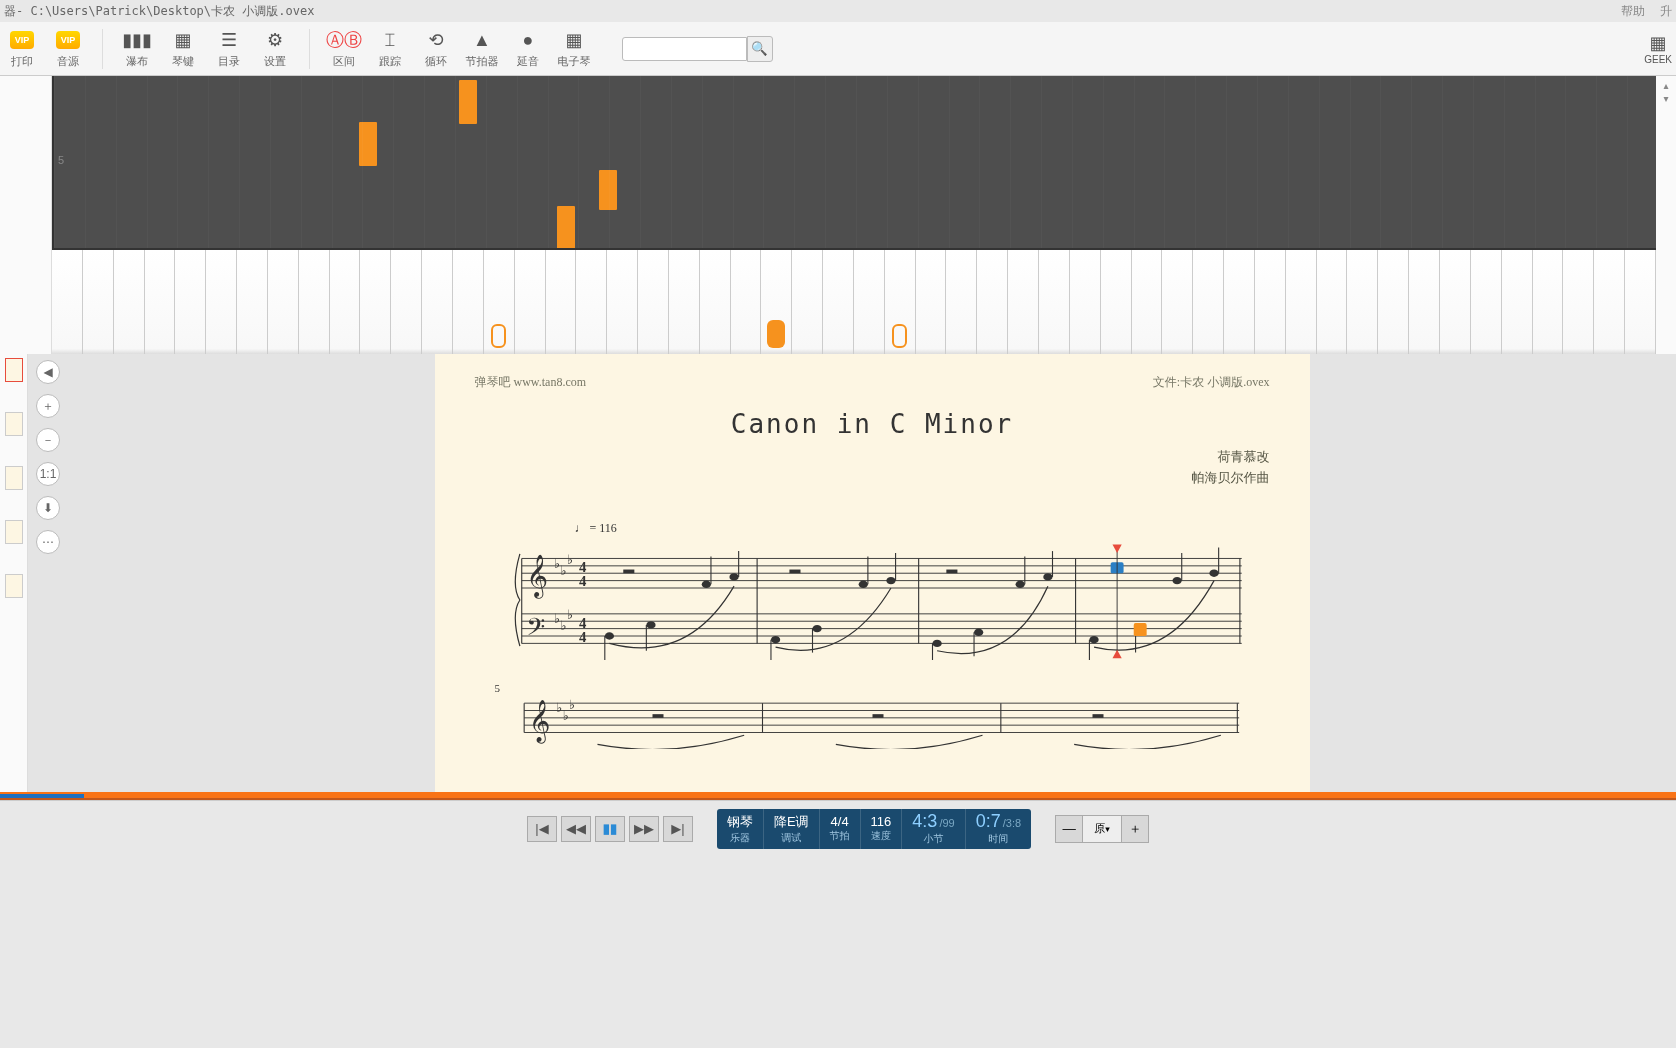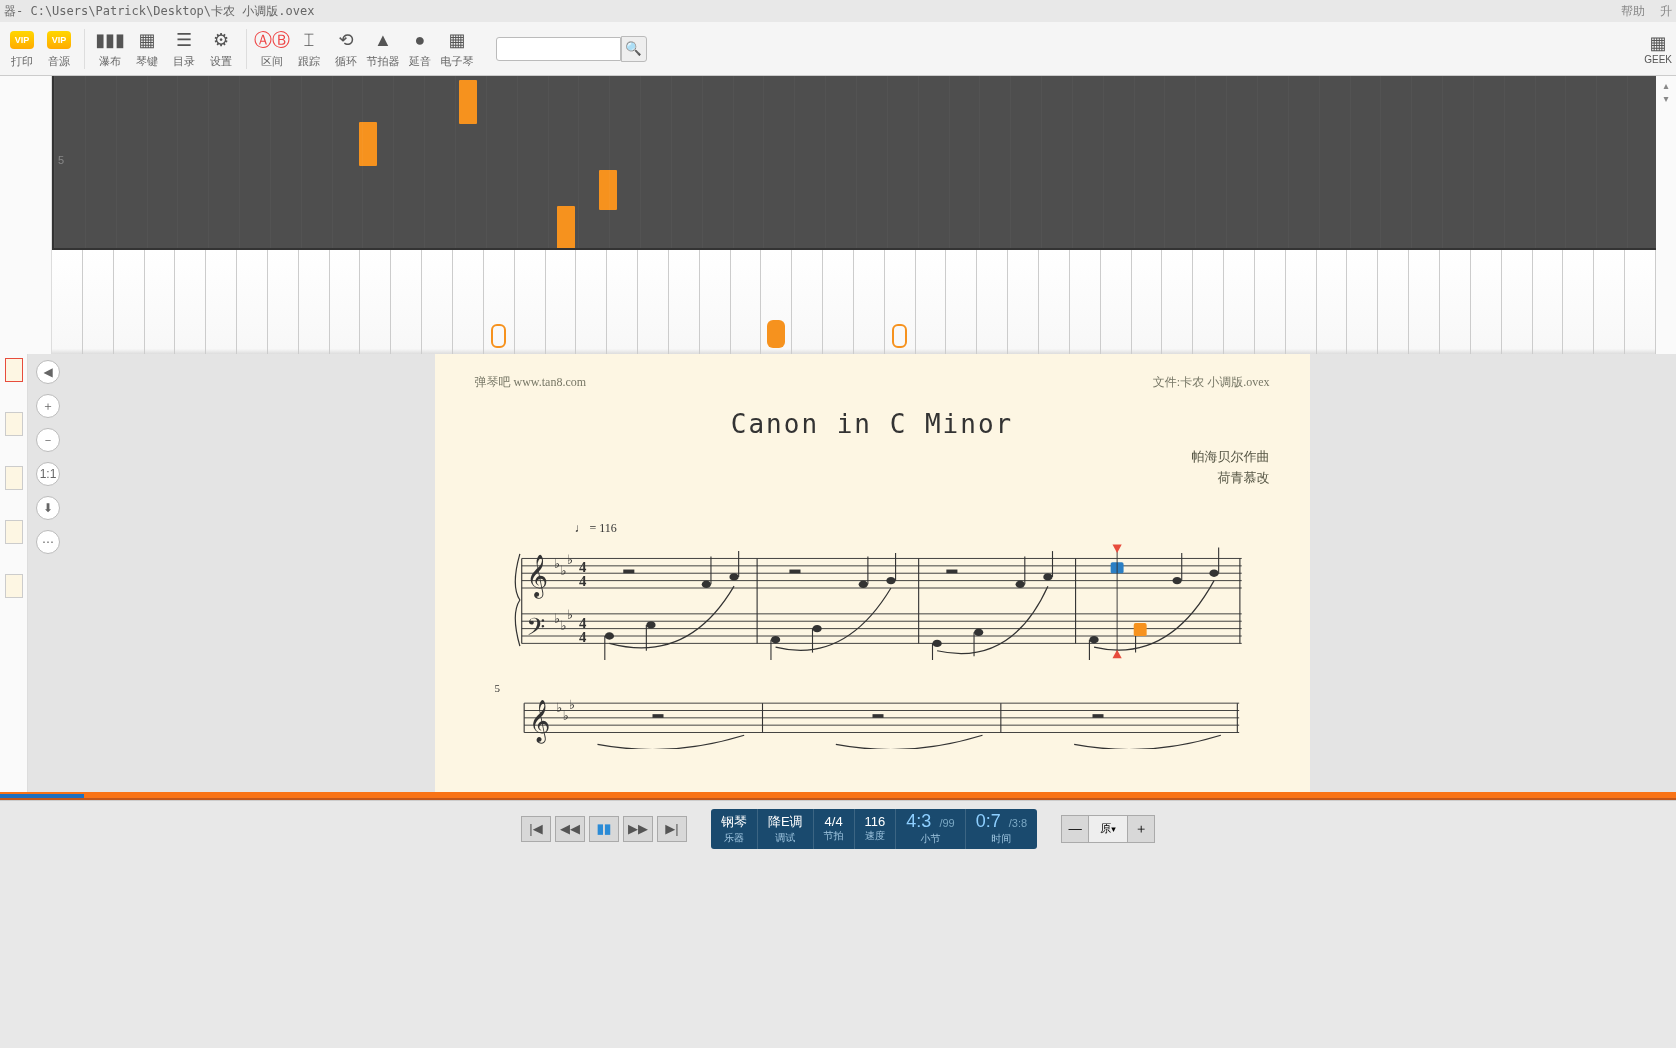--- a/index.html
+++ b/index.html
@@ -4,21 +4,21 @@
 <style>
 * { margin: 0; padding: 0; box-sizing: border-box; }
 body { font-family: "Microsoft YaHei", Arial, sans-serif; font-size: 11px; background: #e8e8e8; overflow: hidden; width: 1676px; height: 1048px; }
 
 
 .titlebar { height: 22px; background: #e8e8e8; color: #666; display: flex; align-items: center; padding: 0 4px; font-family: "SimSun", monospace; font-size: 12px; }
 .titlebar .path { flex: 1; }
 .titlebar .right-links { display: flex; gap: 15px; color: #888; }
 
 
-.toolbar { height: 54px; background: #f5f5f5; border-bottom: 1px solid #ccc; display: flex; align-items: center; padding: 0 4px; gap: 1px; }
+.toolbar { height: 54px; background: #f5f5f5; border-bottom: 1px solid #ccc; display: flex; align-items: center; padding: 0 4px; gap: 10px; }
 .toolbar .sep { width: 1px; height: 40px; background: #ddd; margin: 0 6px; }
 .tbtn { display: flex; flex-direction: column; align-items: center; justify-content: center; width: 36px; height: 48px; cursor: pointer; color: #555; }
 .tbtn .ico { width: 24px; height: 24px; display: flex; align-items: center; justify-content: center; font-size: 18px; }
 .tbtn .lbl { font-size: 11px; color: #666; margin-top: 2px; }
 .vip { background: linear-gradient(#ffd700,#ffaa00); border-radius: 4px; color:#fff; font-size:9px; font-weight:bold; padding:3px; width:24px; height:18px; display:flex; align-items:center; justify-content:center;}
 .search-box { margin-left: 20px; display: flex; align-items: center; }
 .search-box input { width: 125px; height: 24px; border: 1px solid #bbb; padding: 0 6px; border-radius: 3px 0 0 3px; background:#fff; }
 .search-box button { width: 26px; height: 26px; border: 1px solid #bbb; background: #eee; border-radius: 0 3px 3px 0; cursor: pointer; }
 .geek-btn { margin-left: auto; display:flex; flex-direction:column; align-items:center; color:#555;}
 .geek-btn .ico { font-size:18px;}
@@ -64,21 +64,21 @@
 
 
 .transport { height: 56px; background: #e8e8e8; display: flex; align-items: center; justify-content: center; gap: 4px; padding: 0 20px; border-top:1px solid #ccc;}
 .tbtn2 { width: 30px; height: 26px; background: #d8d8d8; border: 1px solid #aaa; display: flex; align-items: center; justify-content: center; cursor: pointer; color:#555; font-size:13px;}
 .tbtn2.play { color:#2b8bd6; font-weight:bold;}
 .info-panel { margin-left: 20px; background: #1a4a6e; color: #fff; height: 40px; display: flex; align-items: stretch; font-size: 11px; border-radius:3px; overflow:hidden;}
 .info-col { display: flex; flex-direction: column; justify-content: center; align-items: center; padding: 0 10px; border-right: 1px solid rgba(255,255,255,0.15);}
 .info-col .v { font-size: 13px; color: #fff; }
 .info-col .k { font-size: 10px; color: #9fc5df; }
 .info-col.big .v { font-size:18px; color:#8ecfff;}
-.info-col.big .sub { font-size:11px; color:#7ba8c4; margin-left:8px;}
+.info-col.big .sub { font-size:11px; color:#7ba8c4; margin-left:2px;}
 .zoom-ctrl { margin-left: 20px; display: flex; align-items: center; gap: 0;}
 .zoom-ctrl button { width:28px; height:28px; border:1px solid #aaa; background:#d8d8d8; cursor:pointer;}
 .zoom-ctrl .cur { width:38px; height:28px; border-top:1px solid #aaa; border-bottom:1px solid #aaa; display:flex; align-items:center; justify-content:center; background:#eee;}
 
 svg.staff-svg { width:100%; height:120px;}
 svg.staff-svg line { stroke:#333; stroke-width:1;}
 svg.staff-svg .bar { stroke:#333; stroke-width:1.2;}
 svg.staff-svg text { font-family:serif; fill:#333;}
 svg.staff-svg .nh { fill:#333;}
 svg.staff-svg .stem { stroke:#333; stroke-width:1.2;}
@@ -348,22 +348,22 @@
     <div class="zbtn">⋯</div>
   </div>
   <div class="score-page">
     <div class="sheet">
       <div class="src">
         <span>弹琴吧 www.tan8.com</span>
         <span>文件:卡农 小调版.ovex</span>
       </div>
       <h1>Canon in C Minor</h1>
       <div class="credits">
+        <div>荷青慕改</div>
         <div>帕海贝尔作曲</div>
-        <div>荷青慕改</div>
       </div>
       <div class="staff-sys">
         <div class="tempo">♩ = 116</div>
         <svg class="staff-svg" viewBox="0 0 800 130">
 
           <path d="M 18 15 Q 8 50 18 65 Q 8 80 18 115" class="slur" stroke-width="2"></path>
 
           <g>
               <line x1="20" y1="20" x2="800" y2="20"></line>
               <line x1="20" y1="28" x2="800" y2="28"></line>

